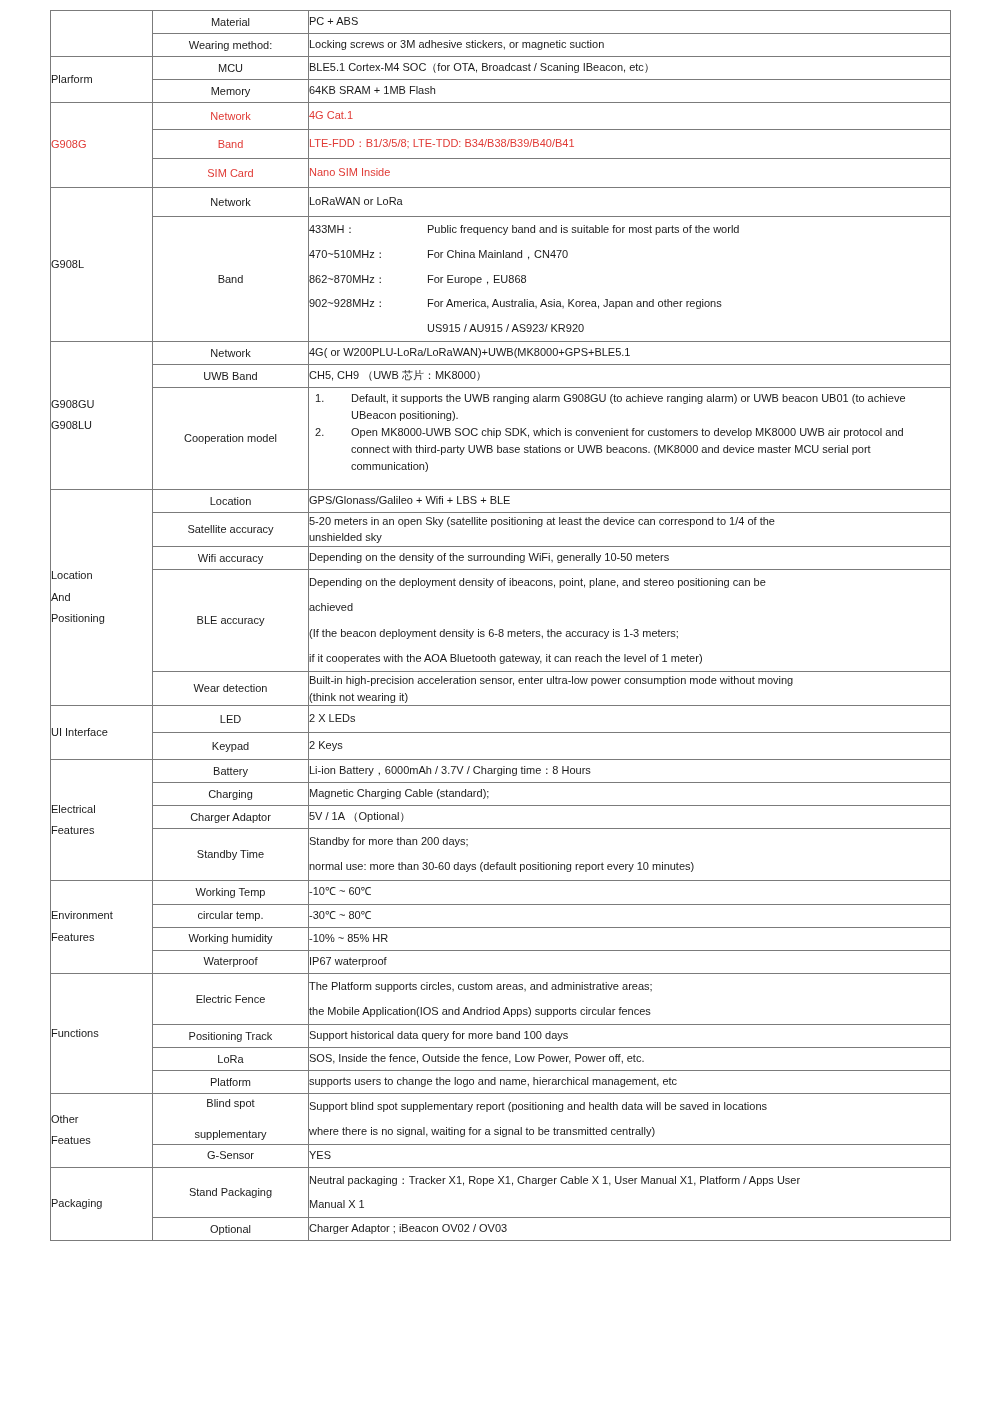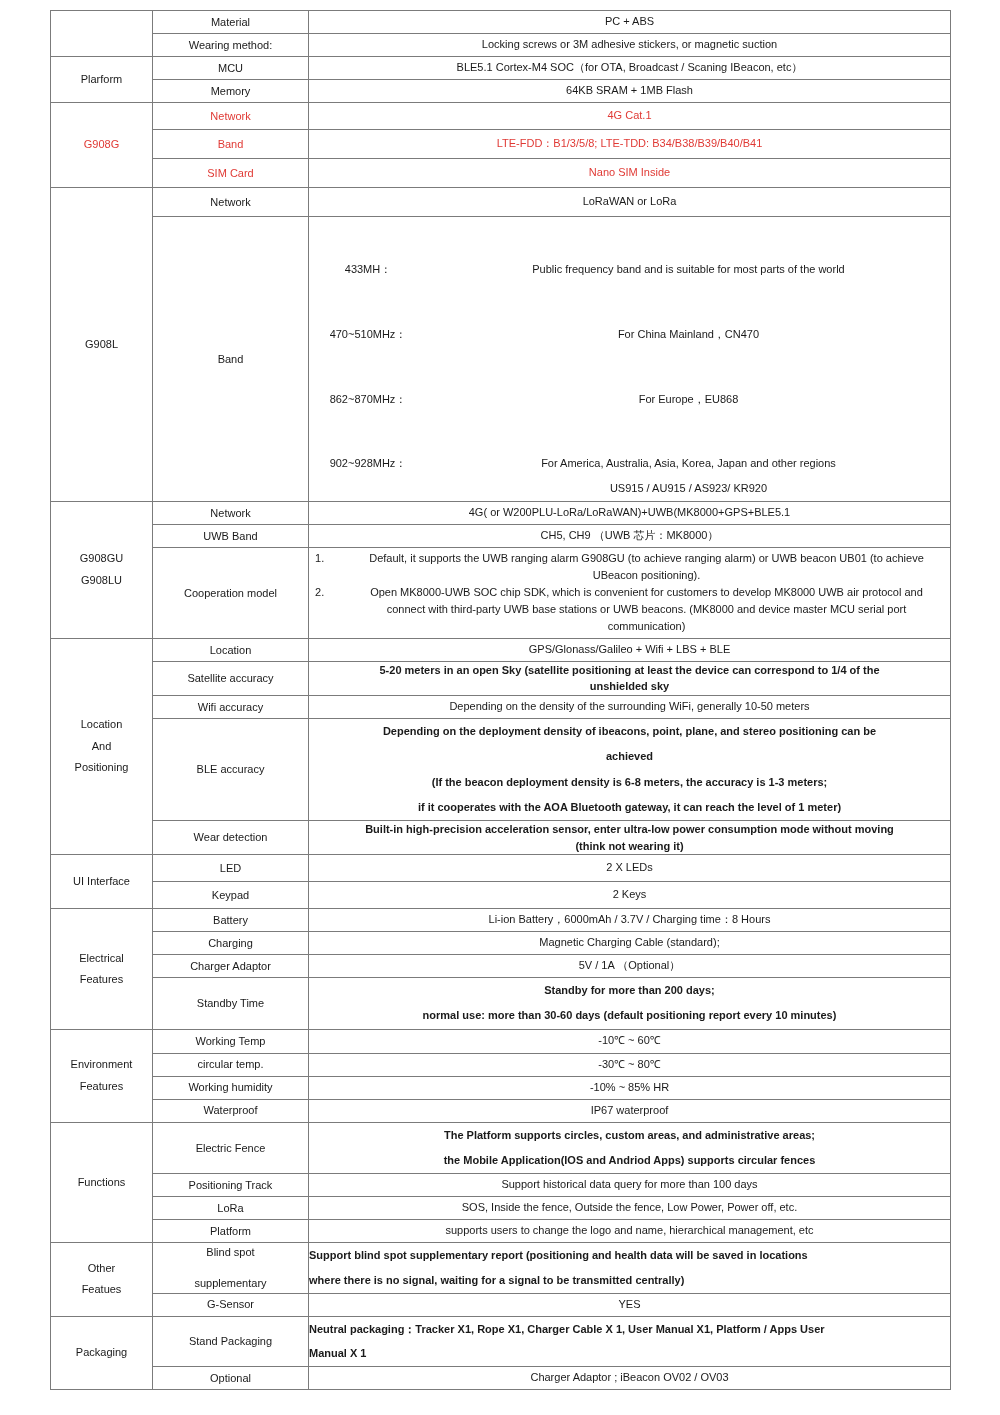--- a/index.html
+++ b/index.html
@@ -30,73 +30,72 @@
     padding: 0;
     vertical-align: middle;
   }
   
   table.spec { outline: none; }
   .c-group  { width: 102px; }
   .c-item   { width: 156px; }
   .c-value  { width: 642px; }
 
   .group-cell {
-    text-align: center;
+    text-align: left;
     line-height: 1.95;
     padding: 2px 2px;
   }
   .item-cell {
     text-align: center;
     padding: 3px 4px;
     line-height: 1.5;
   }
   .val-cell {
-    text-align: center;
+    text-align: left;
     padding: 4px 0 4px 8px;
     line-height: 1.45;
   }
   .val-cell.tight { padding-top: 3px; padding-bottom: 3px; }
   .row-h { height: 23px; }
 
   .red { color: #e03a35; }
 
   
   .band-list { }
   .band-line {
     display: flex;
     line-height: 2.25;
     white-space: nowrap;
-    margin-top: 40px;
   }
   .band-freq { width: 118px; flex: 0 0 118px; }
   .band-desc { flex: 1 1 auto; }
   .band-sub { padding-left: 118px; line-height: 2.25; }
 
   
   ol.coop {
-    margin: 2px 0 3px 0;
+    margin: 2px 0 14px 0;
     padding-left: 0;
     list-style: none;
     counter-reset: coopc;
   }
   ol.coop > li {
     counter-increment: coopc;
     position: relative;
     padding-left: 42px;
     line-height: 1.55;
     margin: 0 8px 0 0;
   }
   ol.coop > li::before {
     content: counter(coopc) ".";
     position: absolute;
     left: 6px;
     top: 0;
   }
 
-  .ml-line { display: block; line-height: 1.5; font-weight: bold; }
+  .ml-line { display: block; line-height: 1.5; }
   .ml-line.sp { line-height: 2.3; }
   .just { text-align: justify; text-align-last: left; padding-right: 10px; }
   .just .ml-line { line-height: 2.25; }
 </style>
 </head>
 <body>
 
 <div class="page">
   <table class="spec">
     <colgroup>
@@ -287,21 +286,21 @@
       <tr>
         <td class="group-cell" rowspan="4">Functions</td>
         <td class="item-cell">Electric Fence</td>
         <td class="val-cell">
           <span class="ml-line sp">The Platform supports circles, custom areas, and administrative areas;</span>
           <span class="ml-line sp">the Mobile Application(IOS and Andriod Apps) supports circular fences</span>
         </td>
       </tr>
       <tr class="row-h">
         <td class="item-cell">Positioning Track</td>
-        <td class="val-cell tight">Support historical data query for more than 100 days</td>
+        <td class="val-cell tight">Support historical data query for more band 100 days</td>
       </tr>
       <tr class="row-h">
         <td class="item-cell">LoRa</td>
         <td class="val-cell tight">SOS, Inside the fence, Outside the fence, Low Power, Power off, etc.</td>
       </tr>
       <tr class="row-h">
         <td class="item-cell">Platform</td>
         <td class="val-cell tight">supports users to change the logo and name, hierarchical management, etc</td>
       </tr>
 

